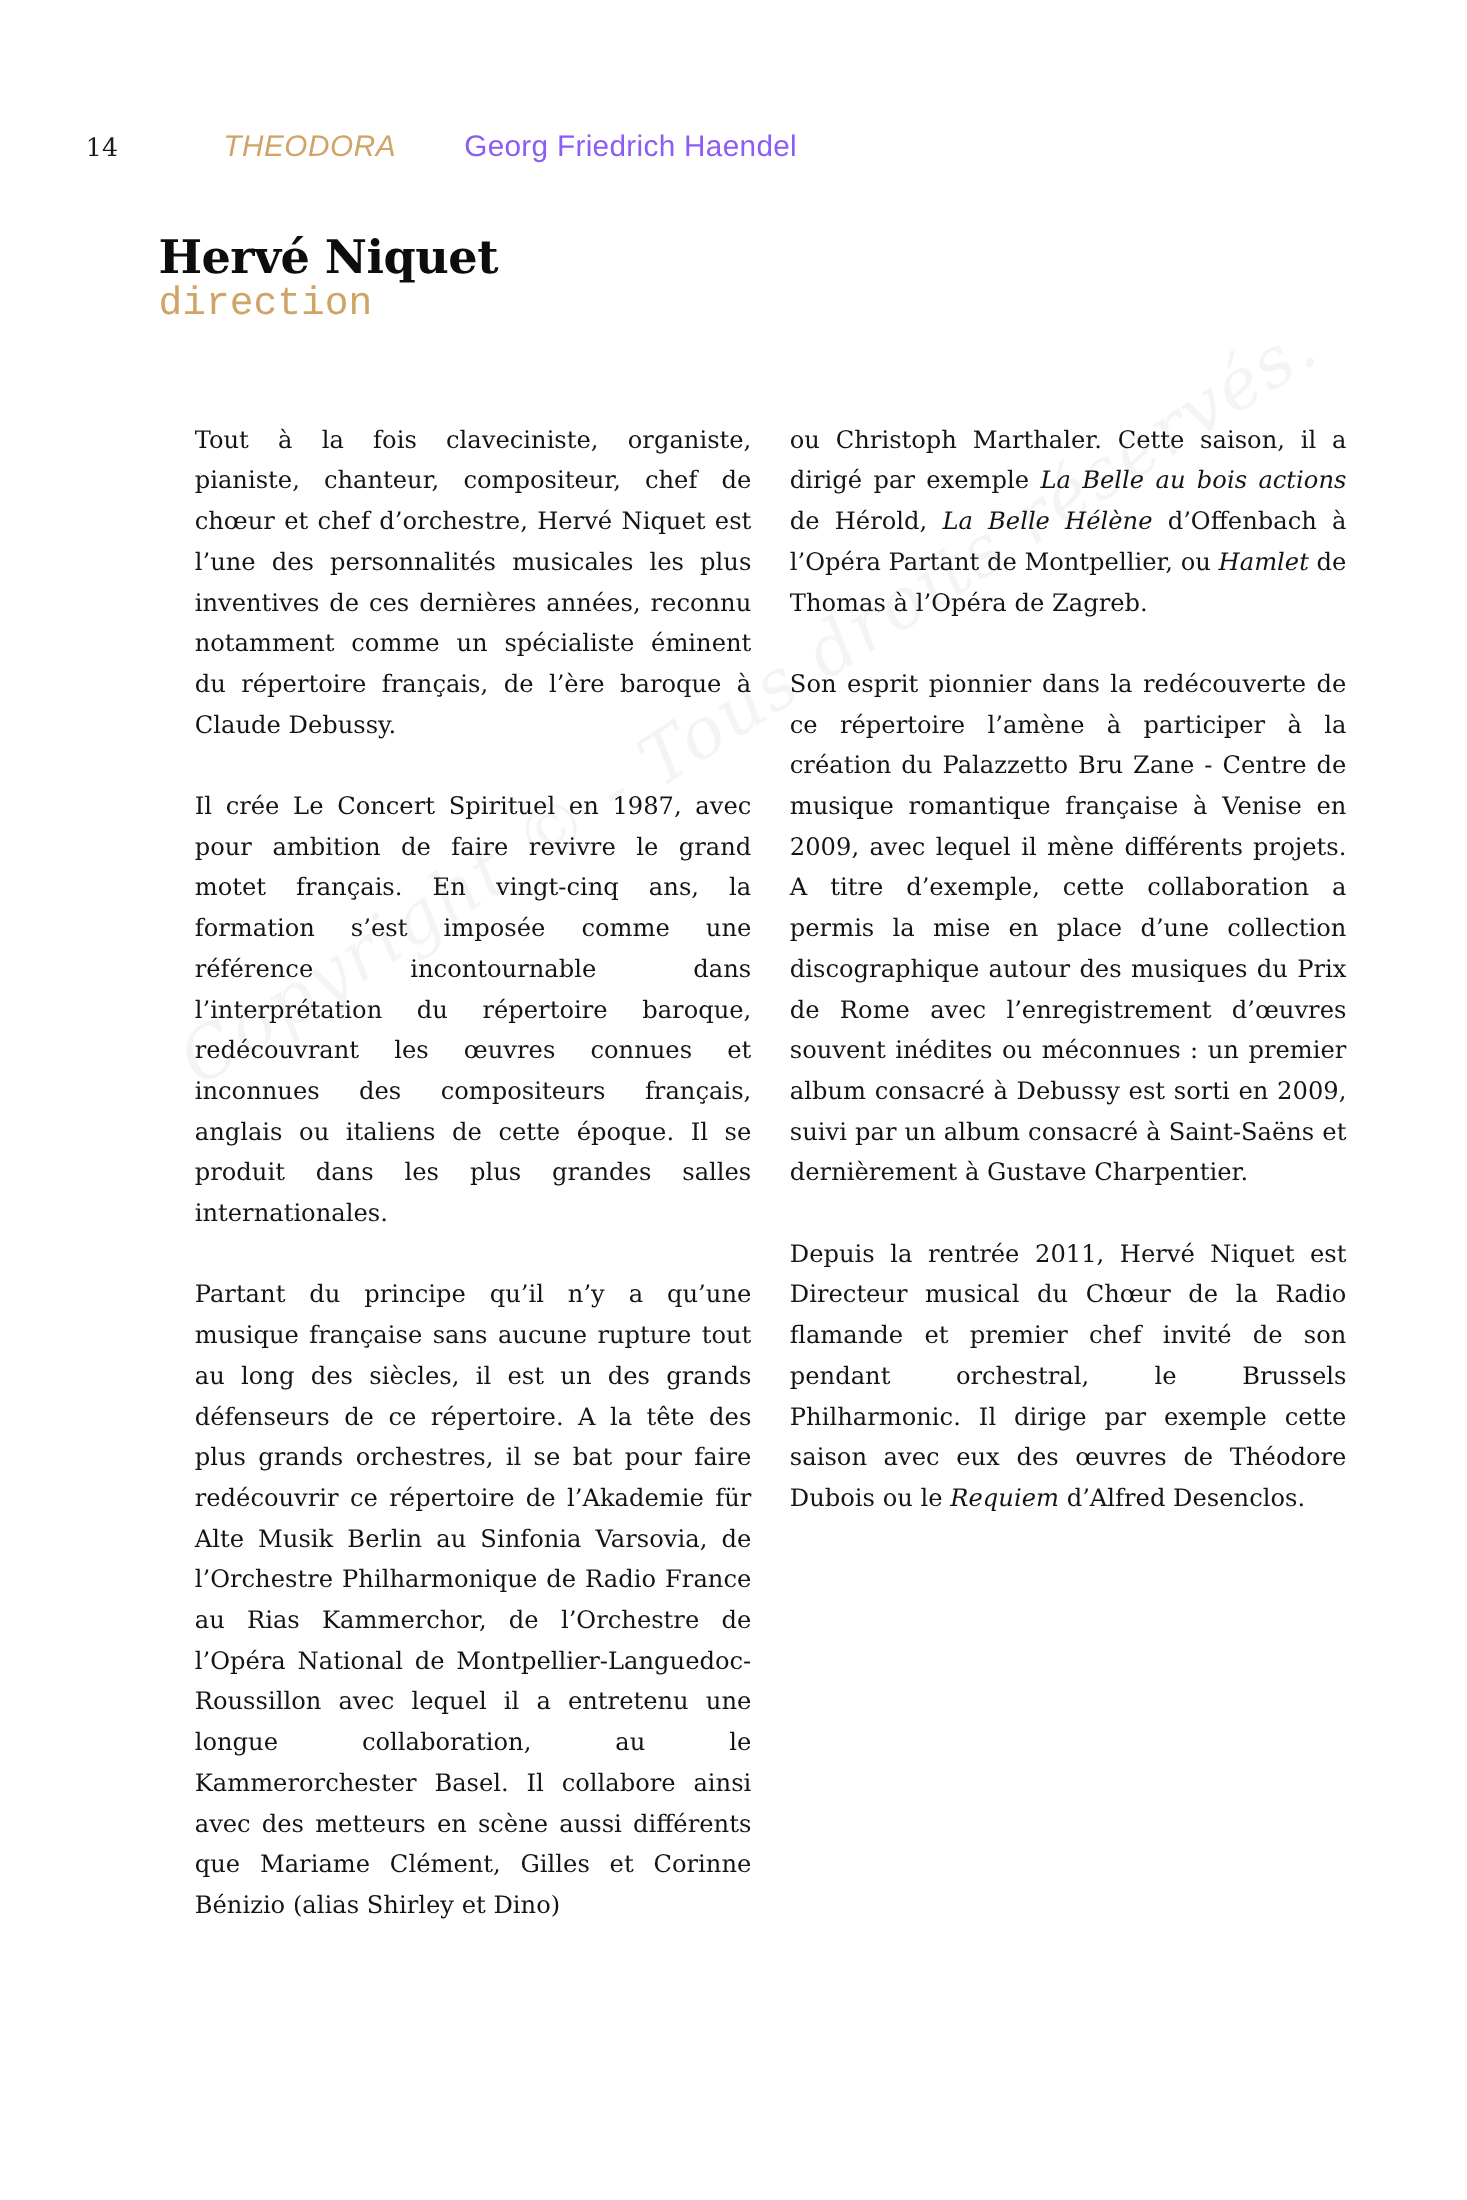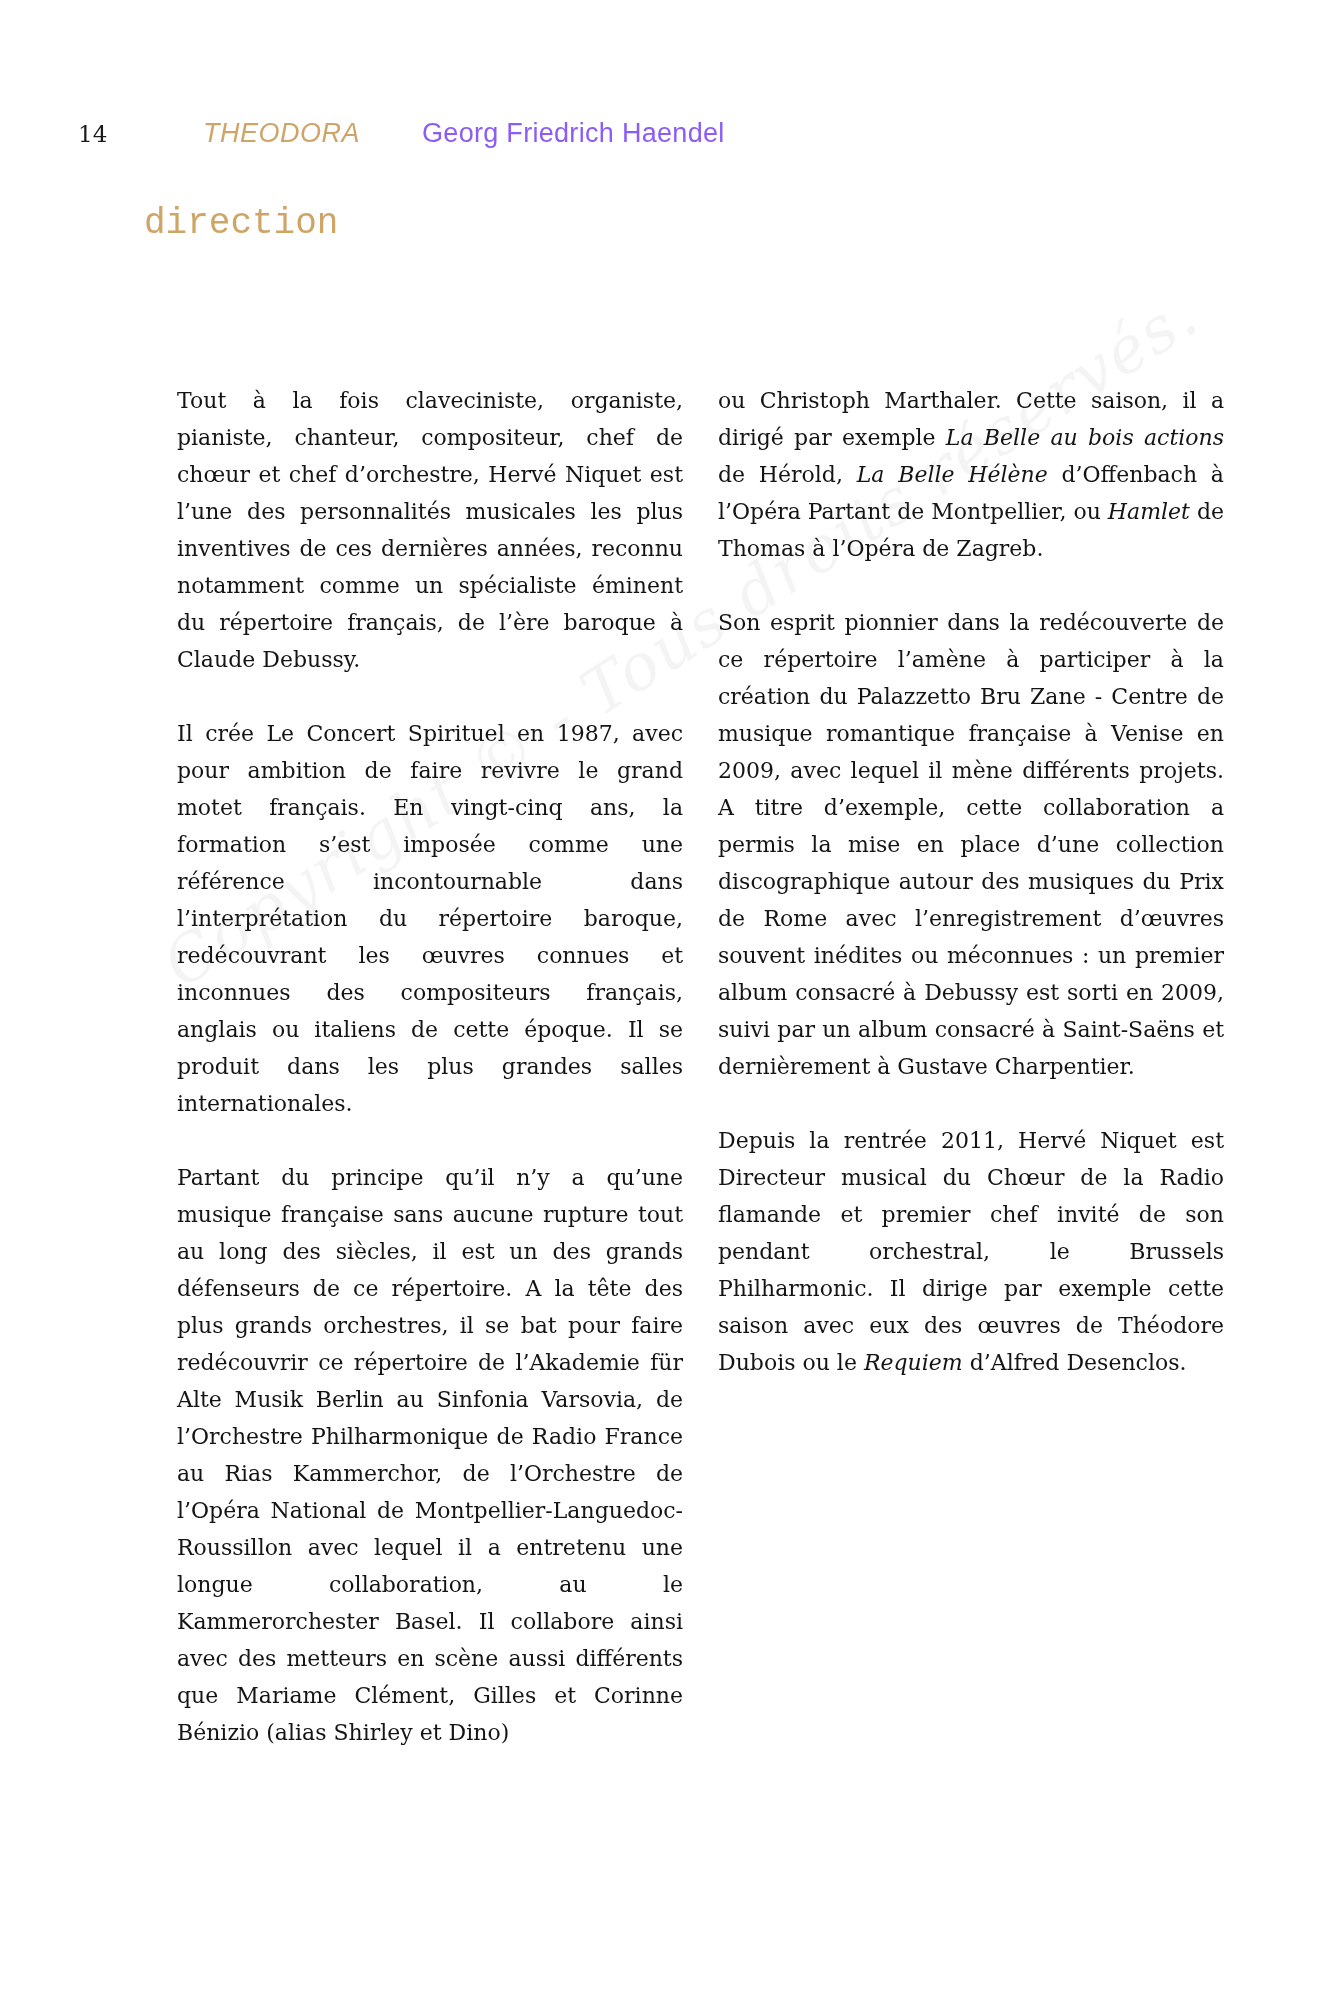--- a/index.html
+++ b/index.html
@@ -106,20 +106,21 @@
 
 <div class="watermark">Copyright © - Tous droits réservés.</div>
 
 <header class="running-header">
   <span class="page-number">14</span>
   <span class="header-title">THEODORA</span>
   <span class="header-composer">Georg Friedrich Haendel</span>
 </header>
 
 <section class="artist-block">
+  <h1 class="artist-name">Hervé Niquet</h1>
   <p class="artist-role">direction</p>
 </section>
 
 <article class="column left">
   <p>Tout à la fois claveciniste, organiste, pianiste, chanteur, compositeur, chef de chœur et chef d’orchestre, Hervé Niquet est l’une des personnalités musicales les plus inventives de ces dernières années, reconnu notamment comme un spécialiste éminent du répertoire français, de l’ère baroque à Claude Debussy.</p>
   <p>Il crée Le Concert Spirituel en 1987, avec pour ambition de faire revivre le grand motet français. En vingt-cinq ans, la formation s’est imposée comme une référence incontournable dans l’interprétation du répertoire baroque, redécouvrant les œuvres connues et inconnues des compositeurs français, anglais ou italiens de cette époque. Il se produit dans les plus grandes salles internationales.</p>
   <p>Partant du principe qu’il n’y a qu’une musique française sans aucune rupture tout au long des siècles, il est un des grands défenseurs de ce répertoire. A la tête des plus grands orchestres, il se bat pour faire redécouvrir ce répertoire de l’Akademie für Alte Musik Berlin au Sinfonia Varsovia, de l’Orchestre Philharmonique de Radio France au Rias Kammerchor, de l’Orchestre de l’Opéra National de Montpellier-Languedoc-Roussillon avec lequel il a entretenu une longue collaboration, au le Kammerorchester Basel. Il collabore ainsi avec des metteurs en scène aussi différents que Mariame Clément, Gilles et Corinne Bénizio (alias Shirley et Dino)</p>
 </article>
 
 <article class="column right">

